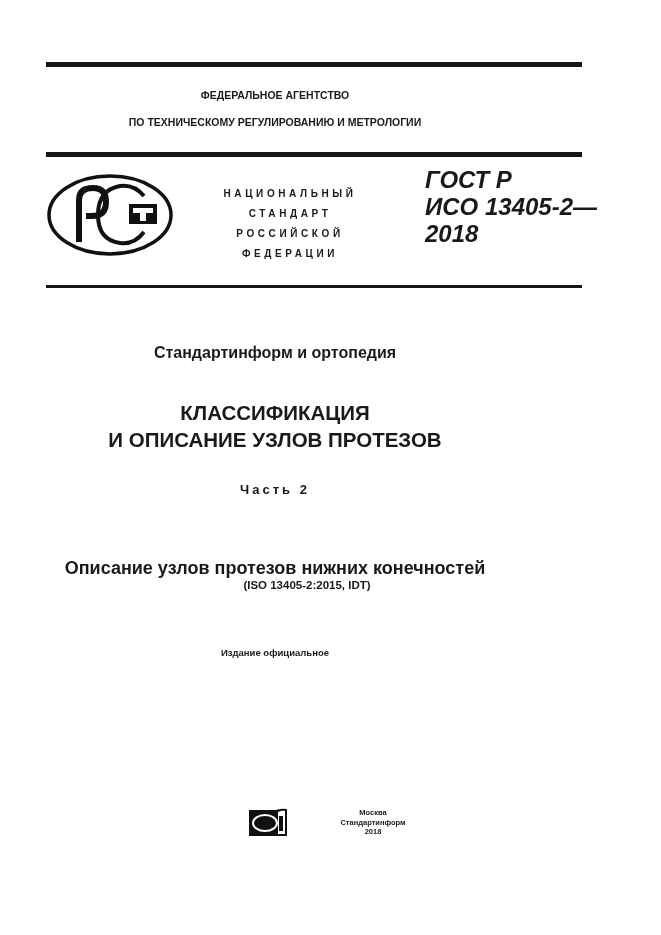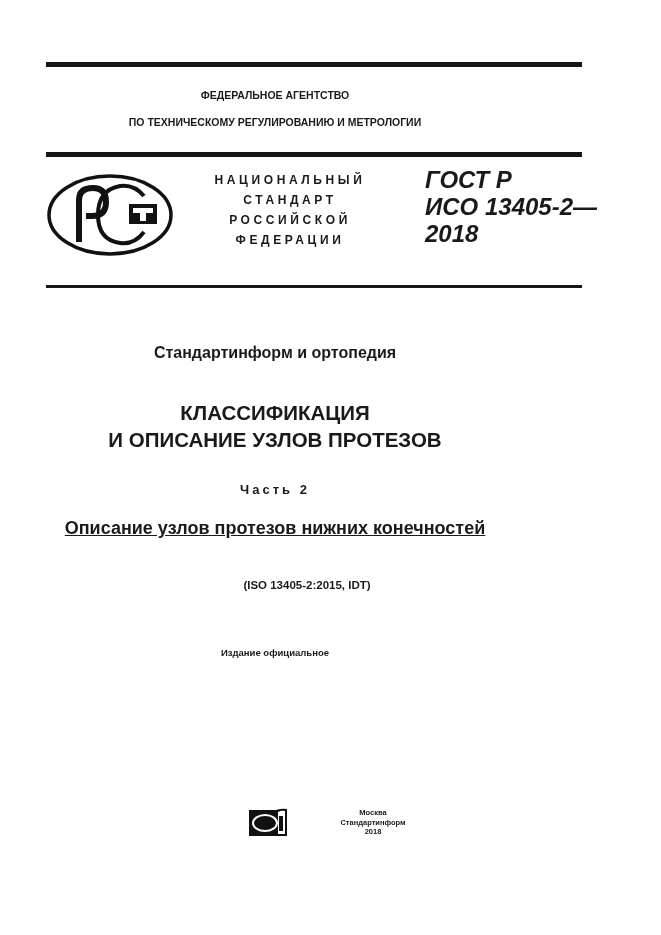--- a/index.html
+++ b/index.html
@@ -6,27 +6,27 @@
   body { width: 661px; height: 935px; position: relative; overflow: hidden;
          font-family: "Liberation Sans", sans-serif; color: #1a1a1a; }
   .rule { position: absolute; left: 46px; width: 536px; background: #161616; }
   .rule-1 { top: 62px; height: 5px; }
   .rule-2 { top: 152px; height: 5px; }
   .rule-3 { top: 285px; height: 3px; }
   .center { position: absolute; left: 0; width: 550px; text-align: center; font-weight: bold; }
   .agency-1 { top: 89px; font-size: 10.5px; }
   .agency-2 { top: 116px; font-size: 10.5px; }
   .logo { position: absolute; left: 46px; top: 170px; width: 130px; height: 90px; }
-  .natl { position: absolute; left: 205px; top: 170px; width: 170px; text-align: center;
-          font-weight: bold; font-size: 12px; letter-spacing: 3.6px; line-height: 20px; }
+  .natl { position: absolute; left: 205px; top: 184px; width: 170px; text-align: center;
+          font-weight: bold; font-size: 10px; letter-spacing: 3.6px; line-height: 20px; }
   .gost { position: absolute; left: 425px; top: 166px; font-weight: bold; font-size: 24px; line-height: 27px; font-style: italic; }
   .field-title { top: 344px; font-size: 16px; }
   .main-title { top: 399px; font-size: 20.5px; line-height: 27px; }
   .part { top: 482px; font-size: 13px; letter-spacing: 3px; }
-  .subtitle { top: 518px; font-size: 18px; text-decoration: underline; }
+  .subtitle { top: 558px; font-size: 18px; }
   .iso { top: 579px; font-size: 11.5px; margin-left: 32px; }
   .edition { top: 647px; font-size: 9.5px; }
   .pub-logo { position: absolute; left: 248px; top: 807px; width: 40px; height: 30px; }
   .pub-text { position: absolute; left: 295px; top: 808px; width: 76px; text-align: center;
               font-weight: bold; font-size: 7.5px; line-height: 9.5px; margin-left: 40px; }
 </style>
 </head>
 <body>
 
 <div class="rule rule-1"></div>

